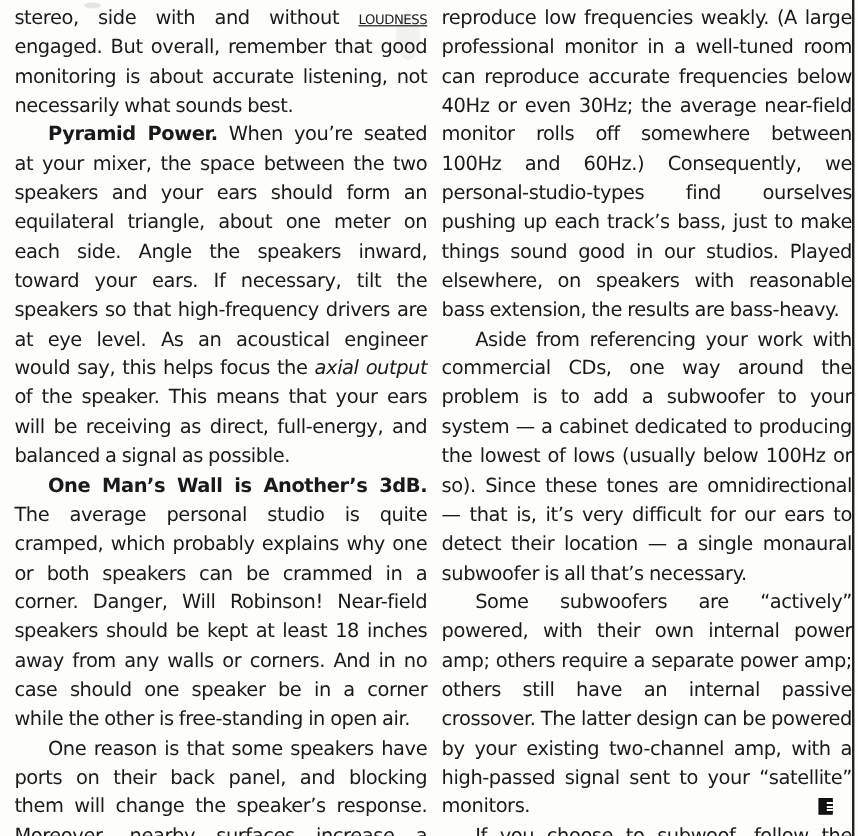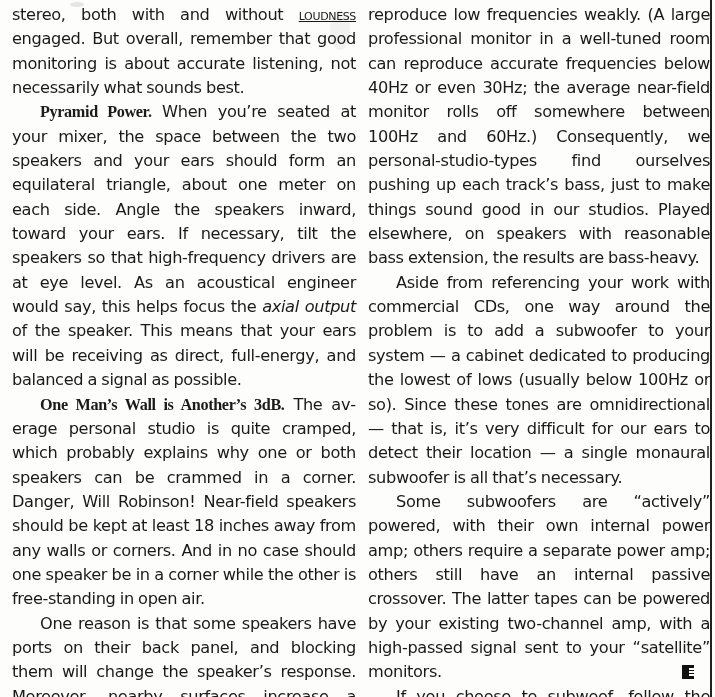--- a/index.html
+++ b/index.html
@@ -40,21 +40,20 @@
       text-indent: 28px;
     }
     .column p.cont {
       text-indent: 0;
     }
     .column p.last-line-left {
       text-align-last: left;
     }
     .lead {
       font-weight: bold;
-      font-family: Liberation Serif, serif;
     }
     .smallcaps {
       font-variant: small-caps;
       text-transform: lowercase;
       font-size: 0.96em;
       text-decoration: underline;
     }
     .rule-right {
       position: absolute;
       left: 710px;
@@ -87,27 +86,27 @@
     }
   </style>
 </head>
 <body>
 
 <div class="page">
   <span class="scan-speck" style="left:70px;top:2px;width:14px;height:5px;"></span>
   <span class="scan-speck" style="left:330px;top:10px;width:20px;height:40px;opacity:0.5;"></span>
 
   <div class="column col-left">
-      <p class="cont last-line-left"><span>stereo, both with and without </span><span class="smallcaps">LOUDNESS</span><span> engaged. But overall, remember that good monitoring is about accurate listening, not necessarily what sounds best.</span></p>
+      <p class="cont last-line-left"><span>stereo, side with and without </span><span class="smallcaps">LOUDNESS</span><span> engaged. But overall, remember that good monitoring is about accurate listening, not necessarily what sounds best.</span></p>
       <p class="last-line-left"><span class="lead">Pyramid Power.</span><span> When you’re seated at your mixer, the space between the two speakers and your ears should form an equilateral triangle, about one meter on each side. Angle the speakers inward, toward your ears. If necessary, tilt the speakers so that high-frequency drivers are at eye level. As an acoustical engineer would say, this helps focus the </span><span style="font-style: italic;">axial output</span><span> of the speaker. This means that your ears will be receiving as direct, full-energy, and balanced a signal as possible.</span></p>
       <p class="last-line-left"><span class="lead">One Man’s Wall is Another’s 3dB.</span><span> The av­erage personal studio is quite cramped, which probably explains why one or both speakers can be crammed in a corner. Danger, Will Robinson! Near-field speakers should be kept at least 18 inches away from any walls or corners. And in no case should one speaker be in a corner while the other is free-standing in open air.</span></p>
       <p class="last-line-left"><span>One reason is that some speakers have ports on their back panel, and blocking them will change the speaker’s response. Moreover, nearby surfaces increase a speaker’s apparent bass re­sponse — from 3dB for a single wall, to 6dB for a corner, to as much as 9dB where two walls and a floor meet!</span></p>
     </div>
   <div class="column col-right">
       <p class="cont last-line-left"><span>reproduce low frequencies weakly. (A large pro­fessional monitor in a well-tuned room can re­produce accurate frequencies below 40Hz or even 30Hz; the average near-field monitor rolls off somewhere between 100Hz and 60Hz.) Con­sequently, we personal-studio-types find our­selves pushing up each track’s bass, just to make things sound good in our studios. Played else­where, on speakers with reasonable bass exten­sion, the results are bass-heavy.</span></p>
       <p class="last-line-left"><span>Aside from referencing your work with com­mercial CDs, one way around the problem is to add a subwoofer to your system — a cabinet dedicated to producing the lowest of lows (usu­ally below 100Hz or so). Since these tones are omnidirectional — that is, it’s very difficult for our ears to detect their location — a single monaural subwoofer is all that’s necessary.</span></p>
-      <p class="last-line-left"><span>Some subwoofers are “actively” powered, with their own internal power amp; others re­quire a separate power amp; others still have an internal passive crossover. The latter tapes can be powered by your existing two-channel amp, with a high-passed signal sent to your “satellite” monitors.</span></p>
+      <p class="last-line-left"><span>Some subwoofers are “actively” powered, with their own internal power amp; others re­quire a separate power amp; others still have an internal passive crossover. The latter design can be powered by your existing two-channel amp, with a high-passed signal sent to your “satellite” monitors.</span></p>
       <p class="last-line-left"><span>If you choose to subwoof, follow the man­ufacturer’s directions carefully with regard to level adjustment, crossover frequency, and speaker placement. And remember that you’ll be hearing your tapes with more bass exten­sion than you’ve enjoyed to date — don’t start cutting back on bass just because you hear more of it.</span></p>
     </div>
 
   <div class="rule-right"></div>
   <div class="end-mark"></div>
 </div>
 
 </body></html>

